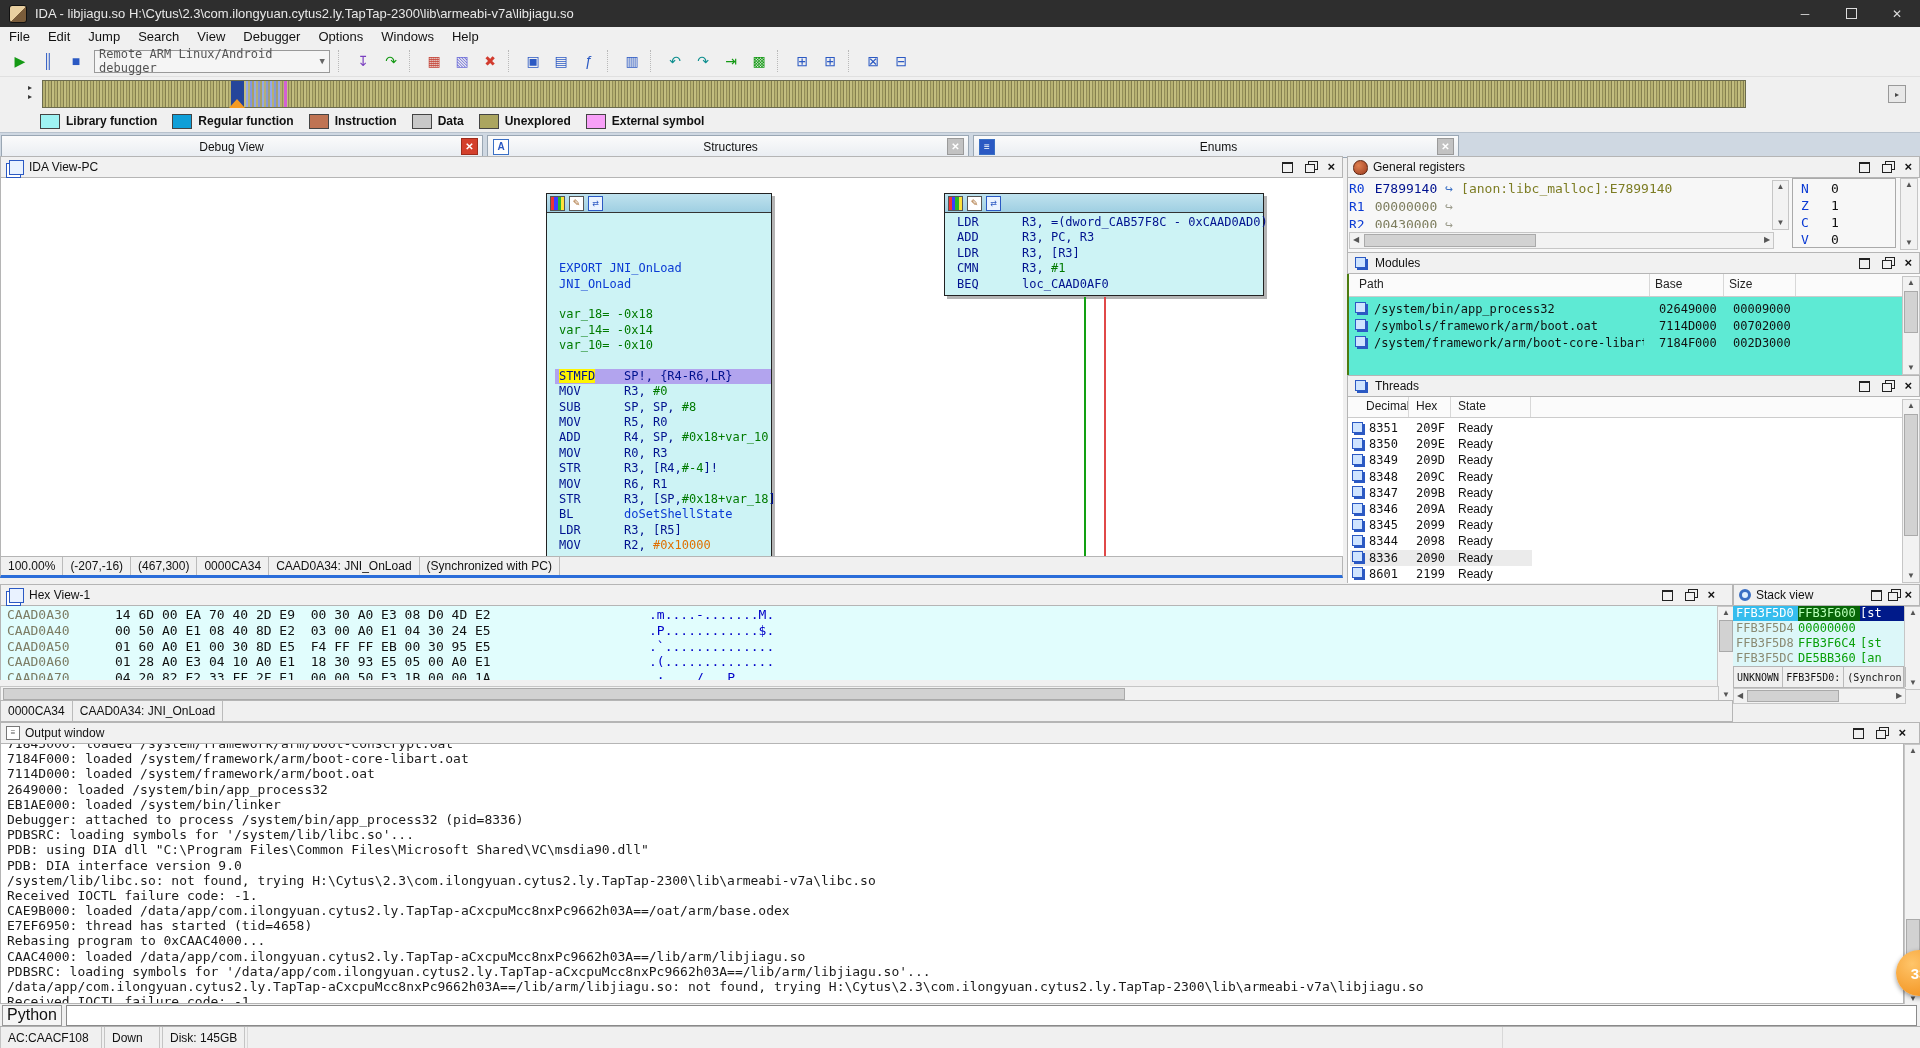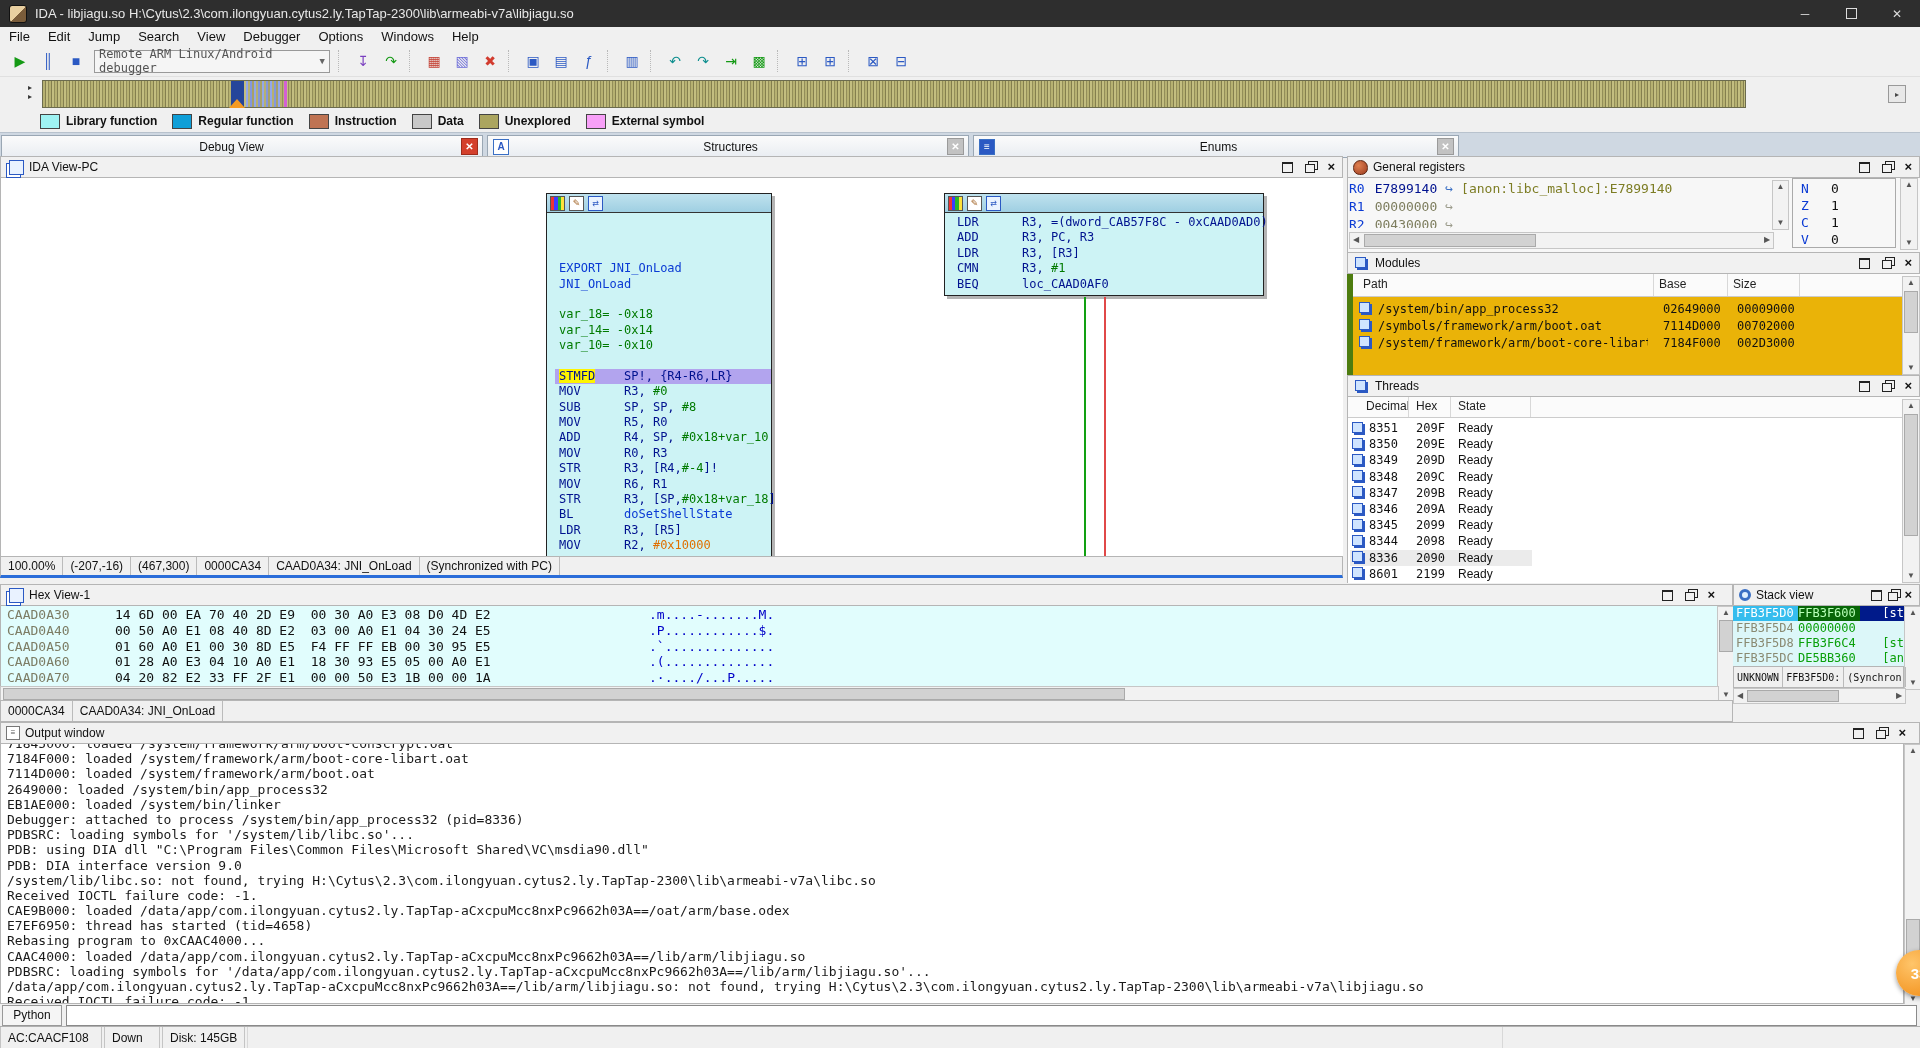--- a/index.html
+++ b/index.html
@@ -102,44 +102,44 @@
   .colsep{position:absolute;top:0;width:1px;height:100%;background:#d8d8d8;}
   .trow{position:absolute;font-size:12px;white-space:nowrap;display:flex;align-items:center;}
   .mini-win{width:9px;height:9px;border:1px solid #2b59c3;background:#cfe4ff;box-shadow:2px 2px 0 #2b59c3;margin:0 8px 2px 2px;}
 
   
   .sb{background:#f2f2f2;border:1px solid #c6c6c6;position:absolute;}
   .sb .thumb{position:absolute;background:#d2d2d2;border:1px solid #aaa;}
   .sb .ar{position:absolute;font-size:8px;color:#555;width:100%;text-align:center;line-height:12px;}
 
   
-  .hexbody{left:0;top:606px;width:1717px;height:92px;background:#e1fdfd;border-left:1px solid #b5b5b5;
+  .hexbody{left:0;top:606px;width:1717px;height:74px;background:#e1fdfd;border-left:1px solid #b5b5b5;
            font:13px/15.8px "DejaVu Sans Mono",monospace;overflow:hidden;padding:1px 0 0 0;}
   .hexrow{white-space:pre;height:15.8px;}
   .haddr{color:#7c7c64;display:inline-block;width:108px;padding-left:6px;} .hascii{color:#0000c8;position:absolute;left:648px;}
   .hexstatus{left:0;top:700px;width:1733px;height:22px;background:#f0f0f0;border:1px solid #b5b5b5;display:flex;font-size:12px;}
   .stackbody{left:1733px;top:606px;width:171px;height:60px;background:#dcf7f9;font:12px/15px "DejaVu Sans Mono",monospace;overflow:hidden;}
   .strow{height:15px;white-space:pre;display:flex;}
   .st-addr{width:62px;padding-left:3px;color:#8a8a72;}
-  .st-val{width:62px;color:#0aa00a;} .st-ref{flex:1;color:#0aa00a;text-align:right;}
+  .st-val{width:62px;color:#0aa00a;} .st-ref{flex:1;color:#0aa00a;}
   .strow.sel .st-addr{background:#35bdee;color:#fff;}
   .strow.sel .st-val{background:#076607;color:#b8ffb8;}
   .strow.sel .st-ref{background:#001a8a;color:#fff;}
   .stackstatus{left:1733px;top:666px;width:171px;height:22px;background:#f0f0f0;border:1px solid #b5b5b5;display:flex;font-size:10px;}
   .stackstatus .seg{padding:0 3px;font-family:"DejaVu Sans Mono",monospace;}
 
   
   .outbody{left:0;top:744px;width:1904px;height:260px;background:#fff;border:1px solid #b5b5b5;border-top:none;
            overflow:hidden;font:13px/15.2px "DejaVu Sans Mono",monospace;padding-left:6px;}
   .out-line{white-space:pre;height:15.2px;color:#1a1a1a;}
   .out-line:first-child{margin-top:-8px;}
 
   
   .pyrow{left:0;top:1004px;width:1920px;height:22px;background:#f0f0f0;display:flex;align-items:center;gap:4px;padding-left:2px;}
-  .pybtn{width:58px;height:19px;border:1px solid #999;background:#f5f5f5;display:flex;align-items:center;justify-content:center;font-size:12px;}
+  .pybtn{width:58px;height:19px;border:1px solid #999;background:#f5f5f5;display:flex;align-items:center;justify-content:center;font-size:16px;}
   .pyinput{flex:1;height:19px;margin-right:3px;border:1px solid #8a8a8a;background:#fff;font:13px "DejaVu Sans Mono",monospace;padding:0 3px;}
   .statusbar{left:0;top:1026px;width:1920px;height:22px;background:#f0f0f0;border-top:1px solid #b0b0b0;display:flex;font-size:12px;}
   .statusbar .seg{border:1px solid #c4c4c4;border-top:none;border-bottom:none;margin-right:2px;}
   .badge{left:1896px;top:950px;width:46px;height:46px;border-radius:50%;background:radial-gradient(circle at 35% 30%,#ffc56a,#f08a12);
          color:#fff;font-size:15px;font-weight:bold;display:flex;align-items:center;justify-content:center;box-shadow:0 2px 5px rgba(0,0,0,.4);z-index:50;}
 </style>
 </head>
 <body>
 
 <div class="screen">
@@ -336,21 +336,21 @@
 
   <div class="abs phead" style="left:1347px;top:252px;width:573px;">
     <span class="mini-win" style="margin:0 4px 2px 2px;"></span>
     <span>Modules</span>
     <span class="pctl">
       <span class="pc-max"></span>
       <span class="pc-float"></span>
       <span class="pc-close">×</span>
     </span>
   </div>
-  <div class="abs" style="left:1347px;top:274px;width:573px;height:101px;background:#eab308;border-left:6px solid #4d7c0f;position:absolute;text-decoration:underline;" id="modules-body">
+  <div class="abs" style="left:1347px;top:274px;width:573px;height:101px;background:#5eead4;border-left:2px solid #4d7c0f;position:absolute;text-decoration:underline;" id="modules-body">
       <div class="tbl-colhead" style="position: absolute; left: 0px; top: 0px; width: 100%; height: 22px;">
         <span style="position: absolute; left: 10px; top: 3px;">Path</span>
         <span style="position: absolute; left: 306px; top: 3px;">Base</span>
         <span style="position: absolute; left: 380px; top: 3px;">Size</span>
         <span class="colsep" style="left: 300px;"></span>
         <span class="colsep" style="left: 374px;"></span>
         <span class="colsep" style="left: 446px;"></span>
       </div>
       <div class="trow" style="left: 4px; top: 26px; width: 560px; height: 17px;">
         <span class="mini-win"></span>

